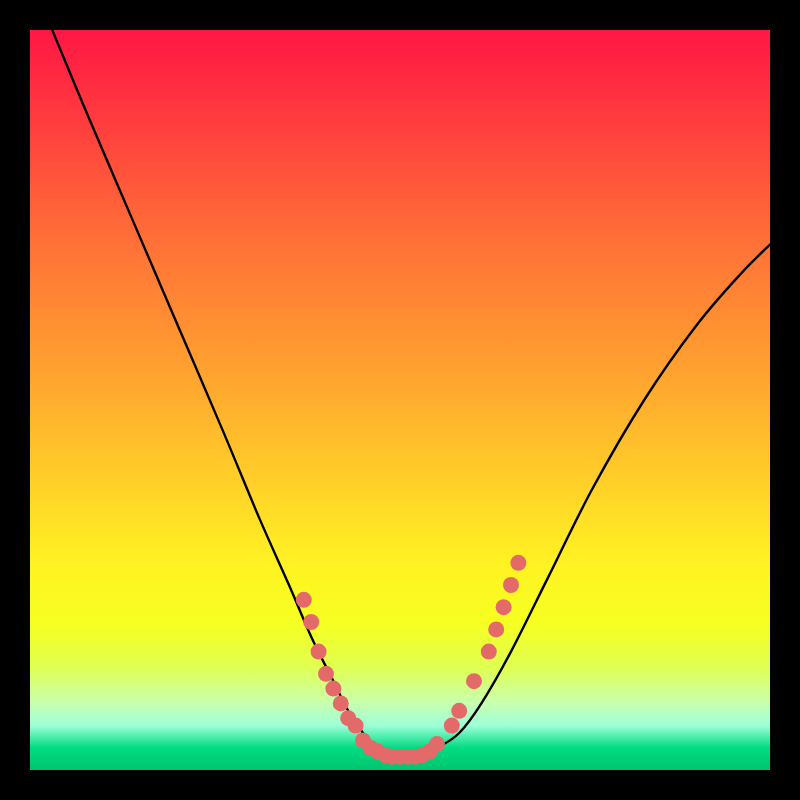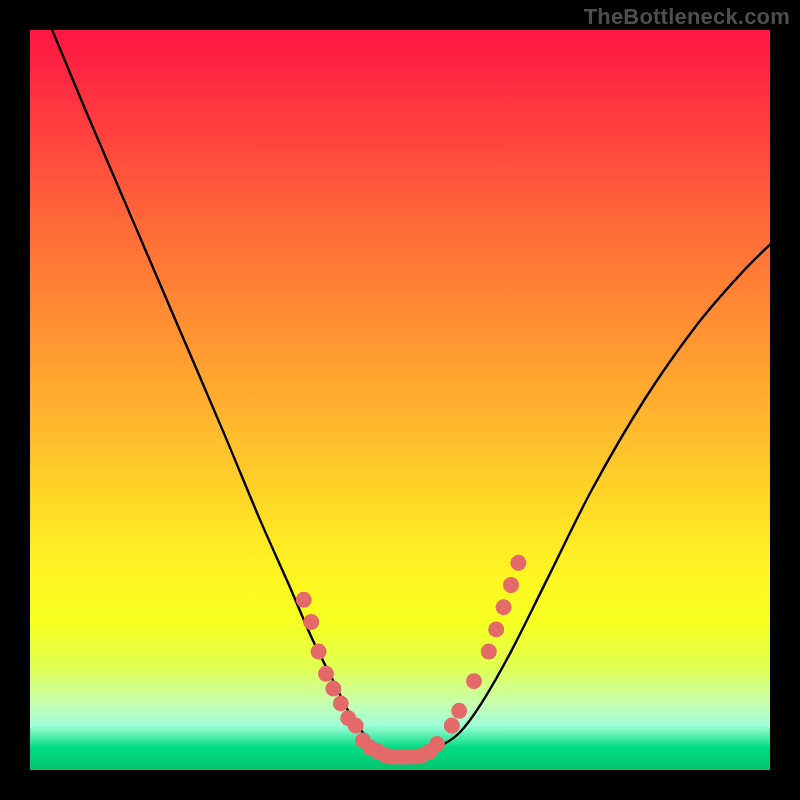--- a/index.html
+++ b/index.html
@@ -89,14 +89,13 @@
         <circle cx="421.79999999999995" cy="695.6" r="8" fill="#e46a6a"></circle>
         <circle cx="429.2" cy="680.8" r="8" fill="#e46a6a"></circle>
         <circle cx="444" cy="651.2" r="8" fill="#e46a6a"></circle>
         <circle cx="458.8" cy="621.6" r="8" fill="#e46a6a"></circle>
         <circle cx="466.2" cy="599.4" r="8" fill="#e46a6a"></circle>
         <circle cx="473.6" cy="577.2" r="8" fill="#e46a6a"></circle>
         <circle cx="481" cy="555" r="8" fill="#e46a6a"></circle>
         <circle cx="488.40000000000003" cy="532.8" r="8" fill="#e46a6a"></circle>
       </svg>
   </div>
-  <div class="watermark">TheBottleneck.com</div>
 </div>
 
 </body></html>

